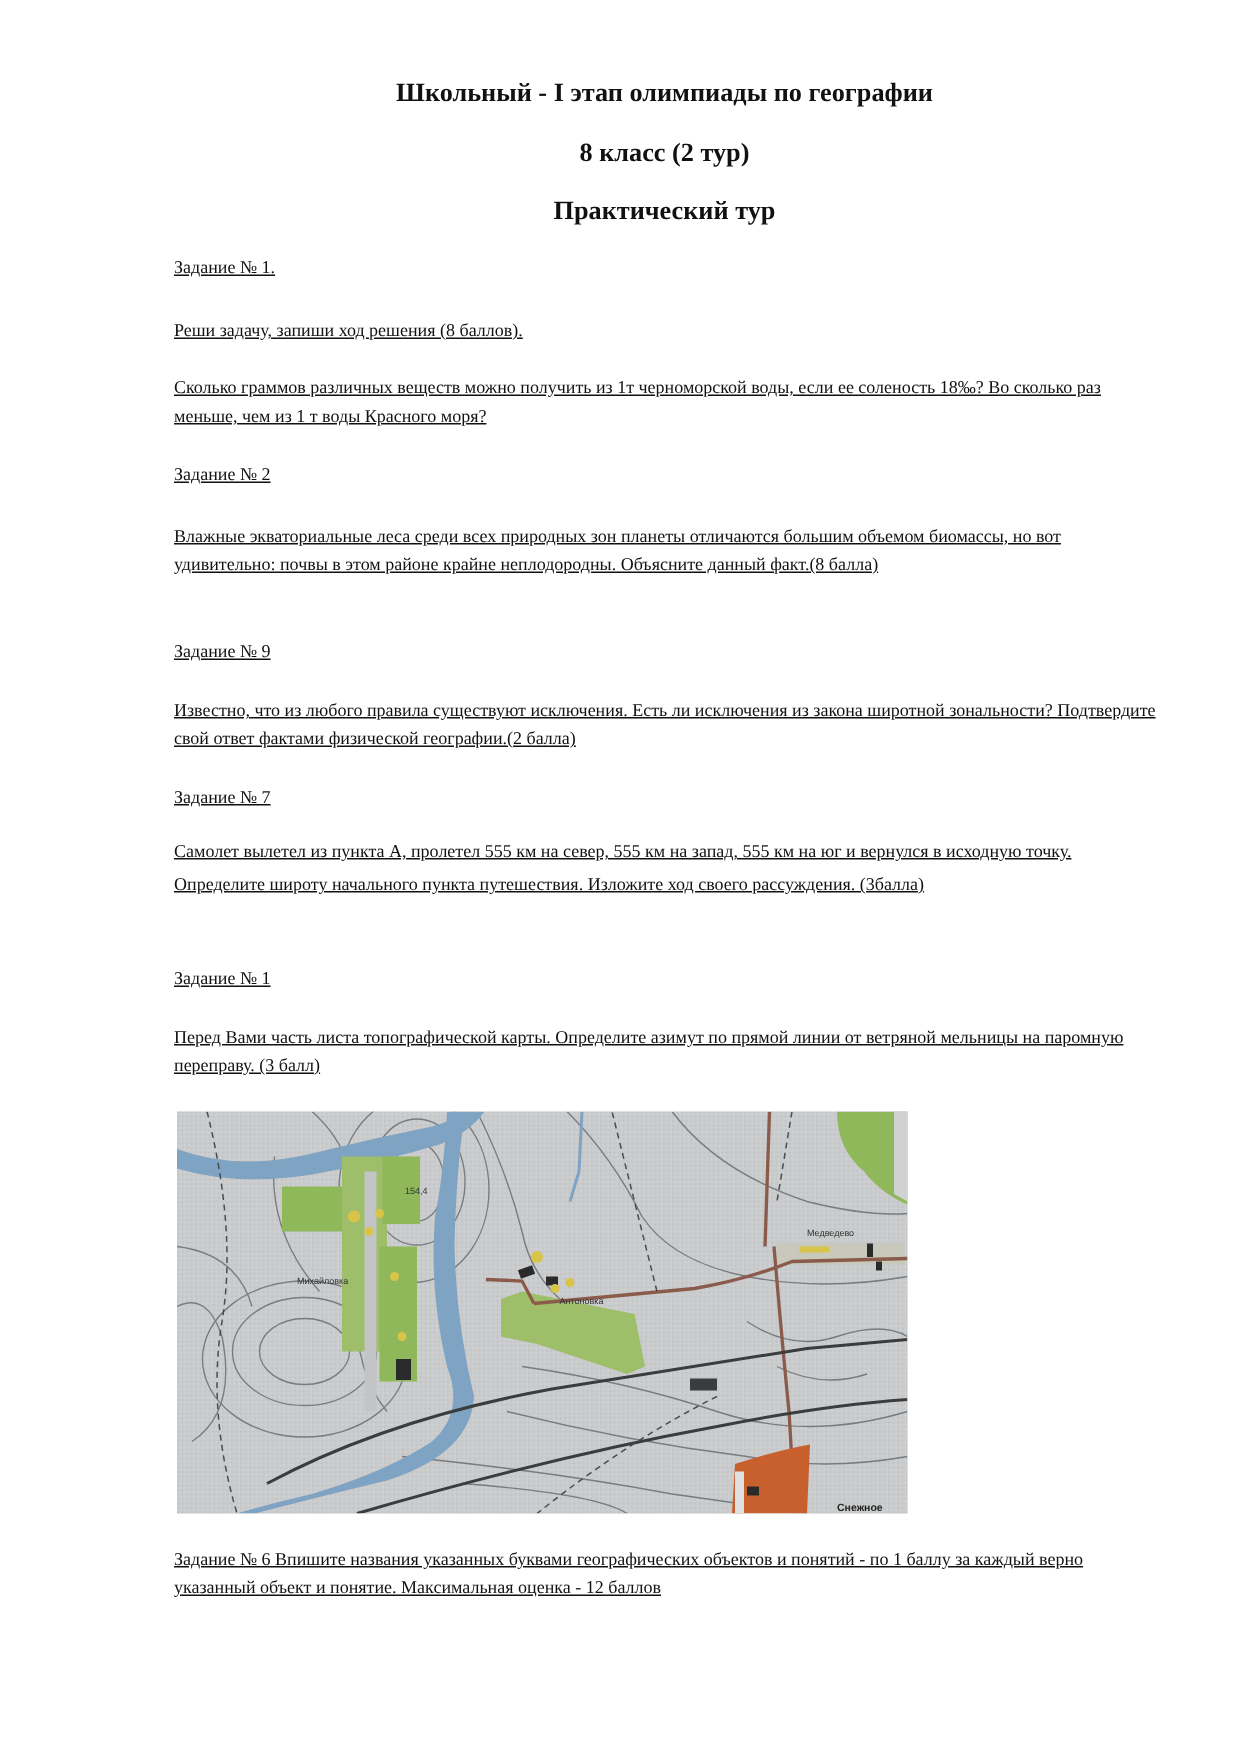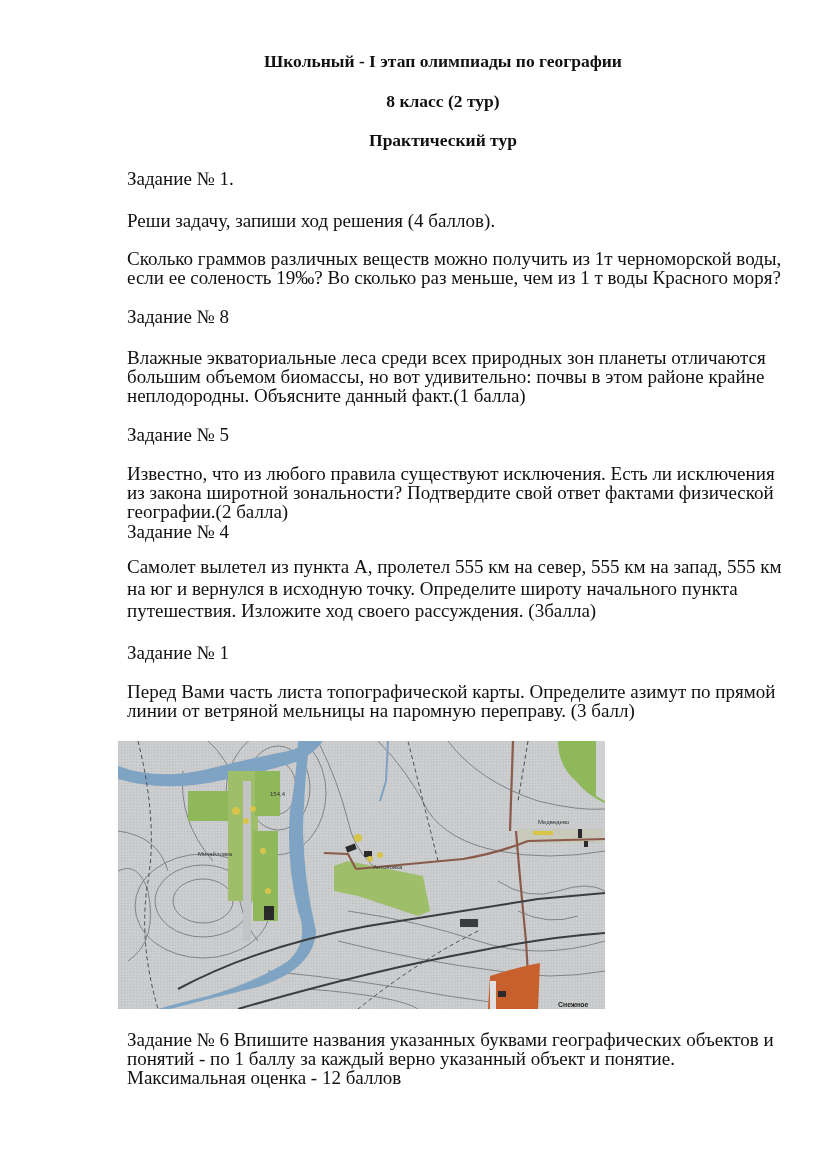--- a/index.html
+++ b/index.html
@@ -8,48 +8,48 @@
       font-family: "Liberation Serif", serif; color: #111111;
     }
     .title {
       position: absolute; left: 0; width: 886px; text-align: center;
       font-weight: bold; font-size: 17.5px; line-height: 20px;
     }
     .t1 { top: 51px; }
     .t2 { top: 91px; }
     .t3 { top: 130px; }
     .p {
-      position: absolute; left: 127px; width: 660px;
-      font-size: 19px; line-height: 19px; margin: 0;
+      position: absolute; left: 116px; width: 660px;
+      font-size: 12px; line-height: 19px; margin: 0; text-decoration: underline;
     }
     .p.loose { line-height: 22px; }
     .map {
       position: absolute; left: 118px; top: 741px; width: 487px; height: 268px;
       overflow: hidden; background: #c9cbcc;
     }
     .map svg { display: block; }
   </style>
 </head>
 <body>
 
 <div class="title t1">Школьный  - I этап олимпиады по географии</div>
 <div class="title t2">8 класс  (2 тур)</div>
 <div class="title t3">Практический тур</div>
 
 <p class="p" style="top:169px">Задание № 1.</p>
-<p class="p" style="top:211px">Реши задачу, запиши ход решения (4 баллов).</p>
-<p class="p" style="top:249px">Сколько граммов различных веществ можно получить из 1т черноморской воды, если ее соленость 19‰?  Во сколько раз меньше, чем из 1 т воды Красного моря?</p>
+<p class="p" style="top:211px">Реши задачу, запиши ход решения (8 баллов).</p>
+<p class="p" style="top:249px">Сколько граммов различных веществ можно получить из 1т черноморской воды, если ее соленость 18‰?  Во сколько раз меньше, чем из 1 т воды Красного моря?</p>
 
-<p class="p" style="top:307px">Задание № 8</p>
-<p class="p" style="top:348px">Влажные экваториальные леса среди всех природных зон планеты отличаются большим объемом биомассы, но вот удивительно: почвы в этом районе крайне неплодородны. Объясните данный факт.(1 балла)</p>
+<p class="p" style="top:307px">Задание № 2</p>
+<p class="p" style="top:348px">Влажные экваториальные леса среди всех природных зон планеты отличаются большим объемом биомассы, но вот удивительно: почвы в этом районе крайне неплодородны. Объясните данный факт.(8 балла)</p>
 
-<p class="p" style="top:425px">Задание № 5</p>
+<p class="p" style="top:425px">Задание № 9</p>
 <p class="p" style="top:464px">Известно, что из любого правила существуют исключения. Есть ли исключения из закона широтной зональности? Подтвердите свой ответ фактами физической географии.(2 балла)</p>
 
-<p class="p" style="top:522px">Задание № 4</p>
+<p class="p" style="top:522px">Задание № 7</p>
 <p class="p loose" style="top:556px">Самолет вылетел из пункта А, пролетел 555 км на север, 555 км на запад, 555 км на юг и вернулся в исходную точку. Определите широту начального пункта путешествия. Изложите ход своего рассуждения. (3балла)</p>
 
 <p class="p" style="top:643px">Задание № 1</p>
 <p class="p" style="top:682px">Перед Вами часть листа топографической карты. Определите азимут по прямой линии от ветряной мельницы на паромную переправу. (3 балл)</p>
 
 <div class="map">
   <svg width="487" height="268" viewBox="0 0 487 268">
     <defs>
       <pattern id="grain" width="3" height="3" patternUnits="userSpaceOnUse">
         <rect width="3" height="3" fill="#c9cbcc"></rect>

